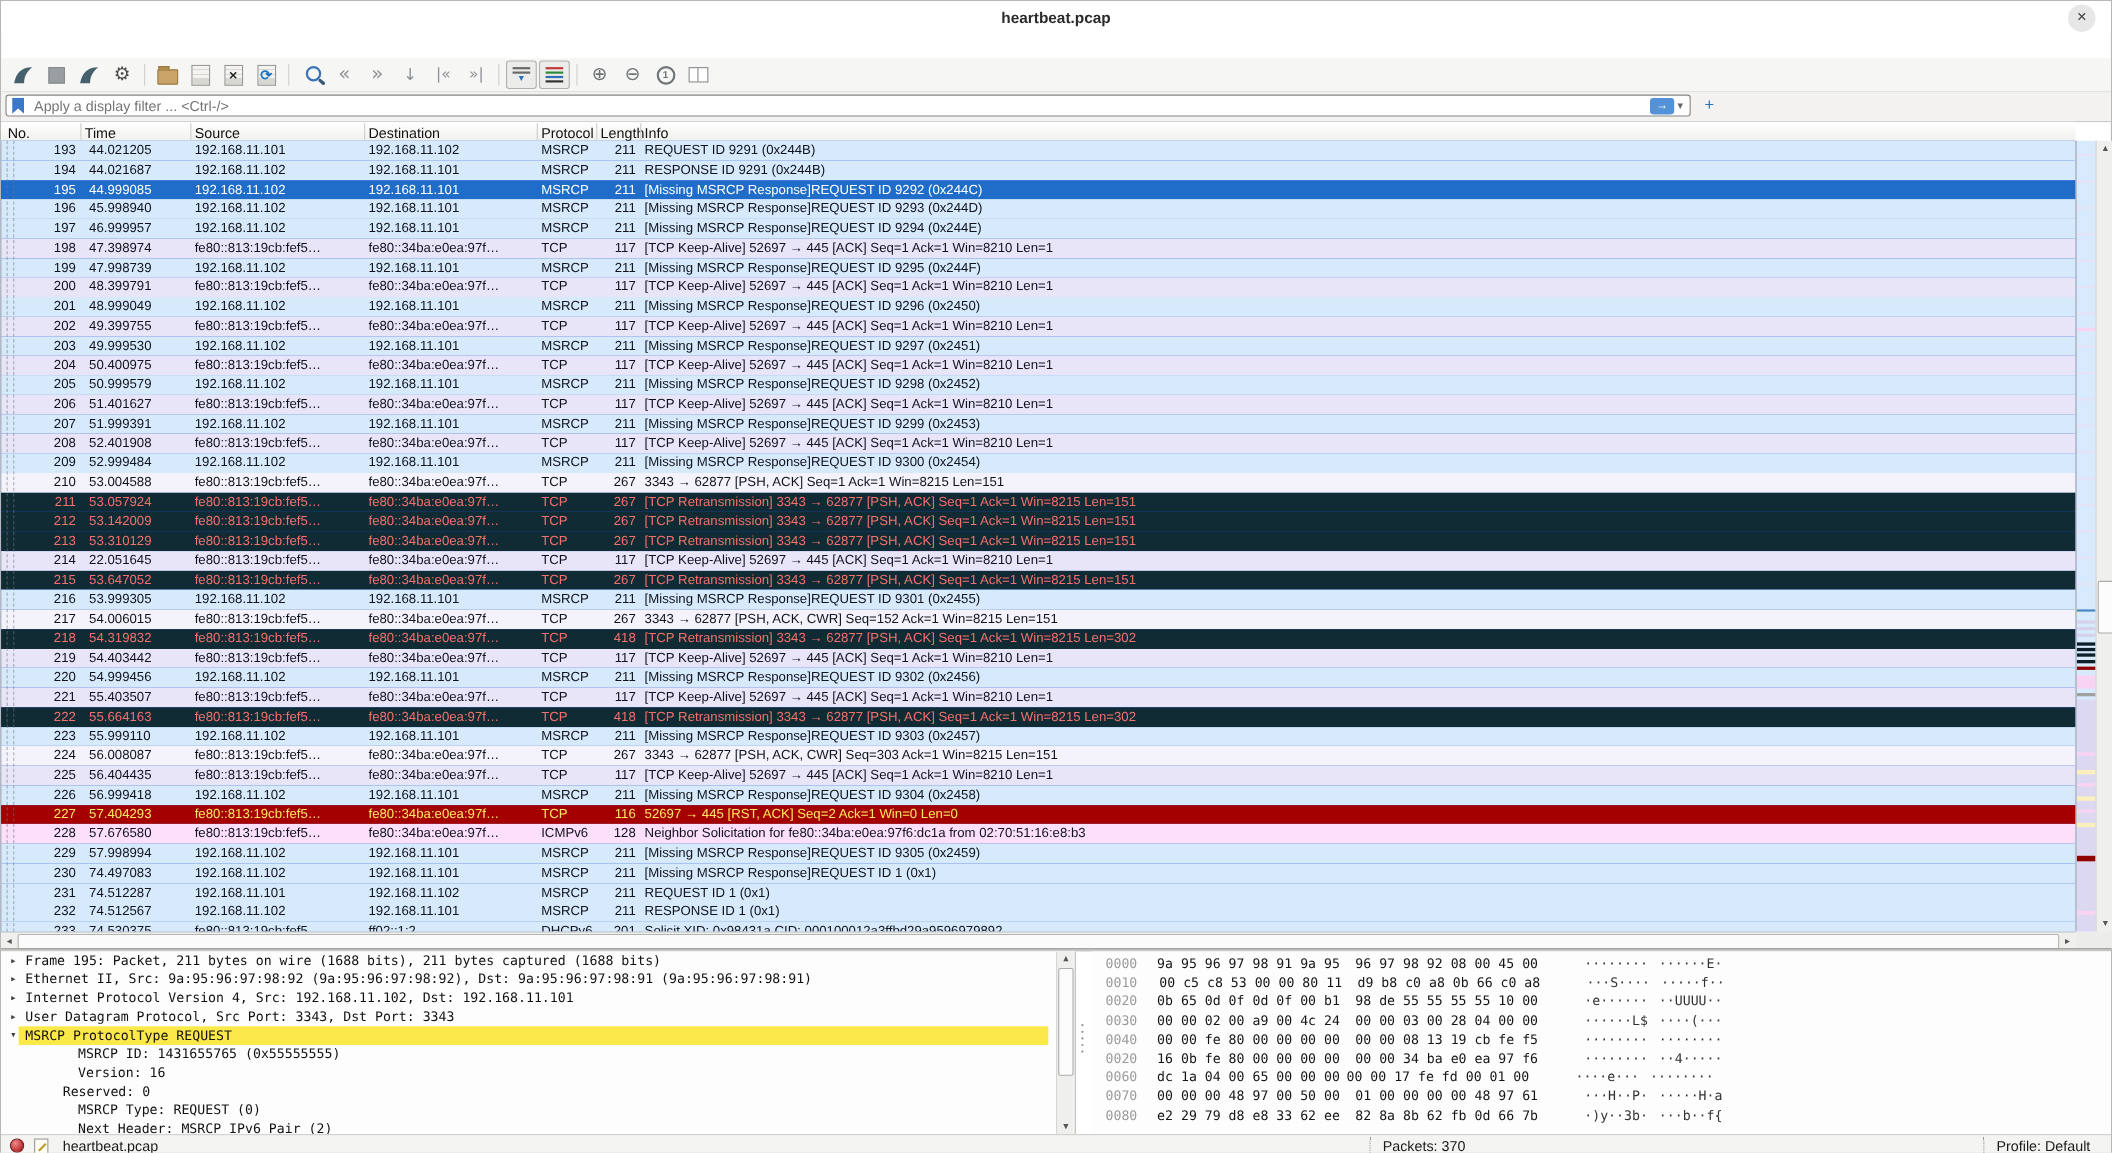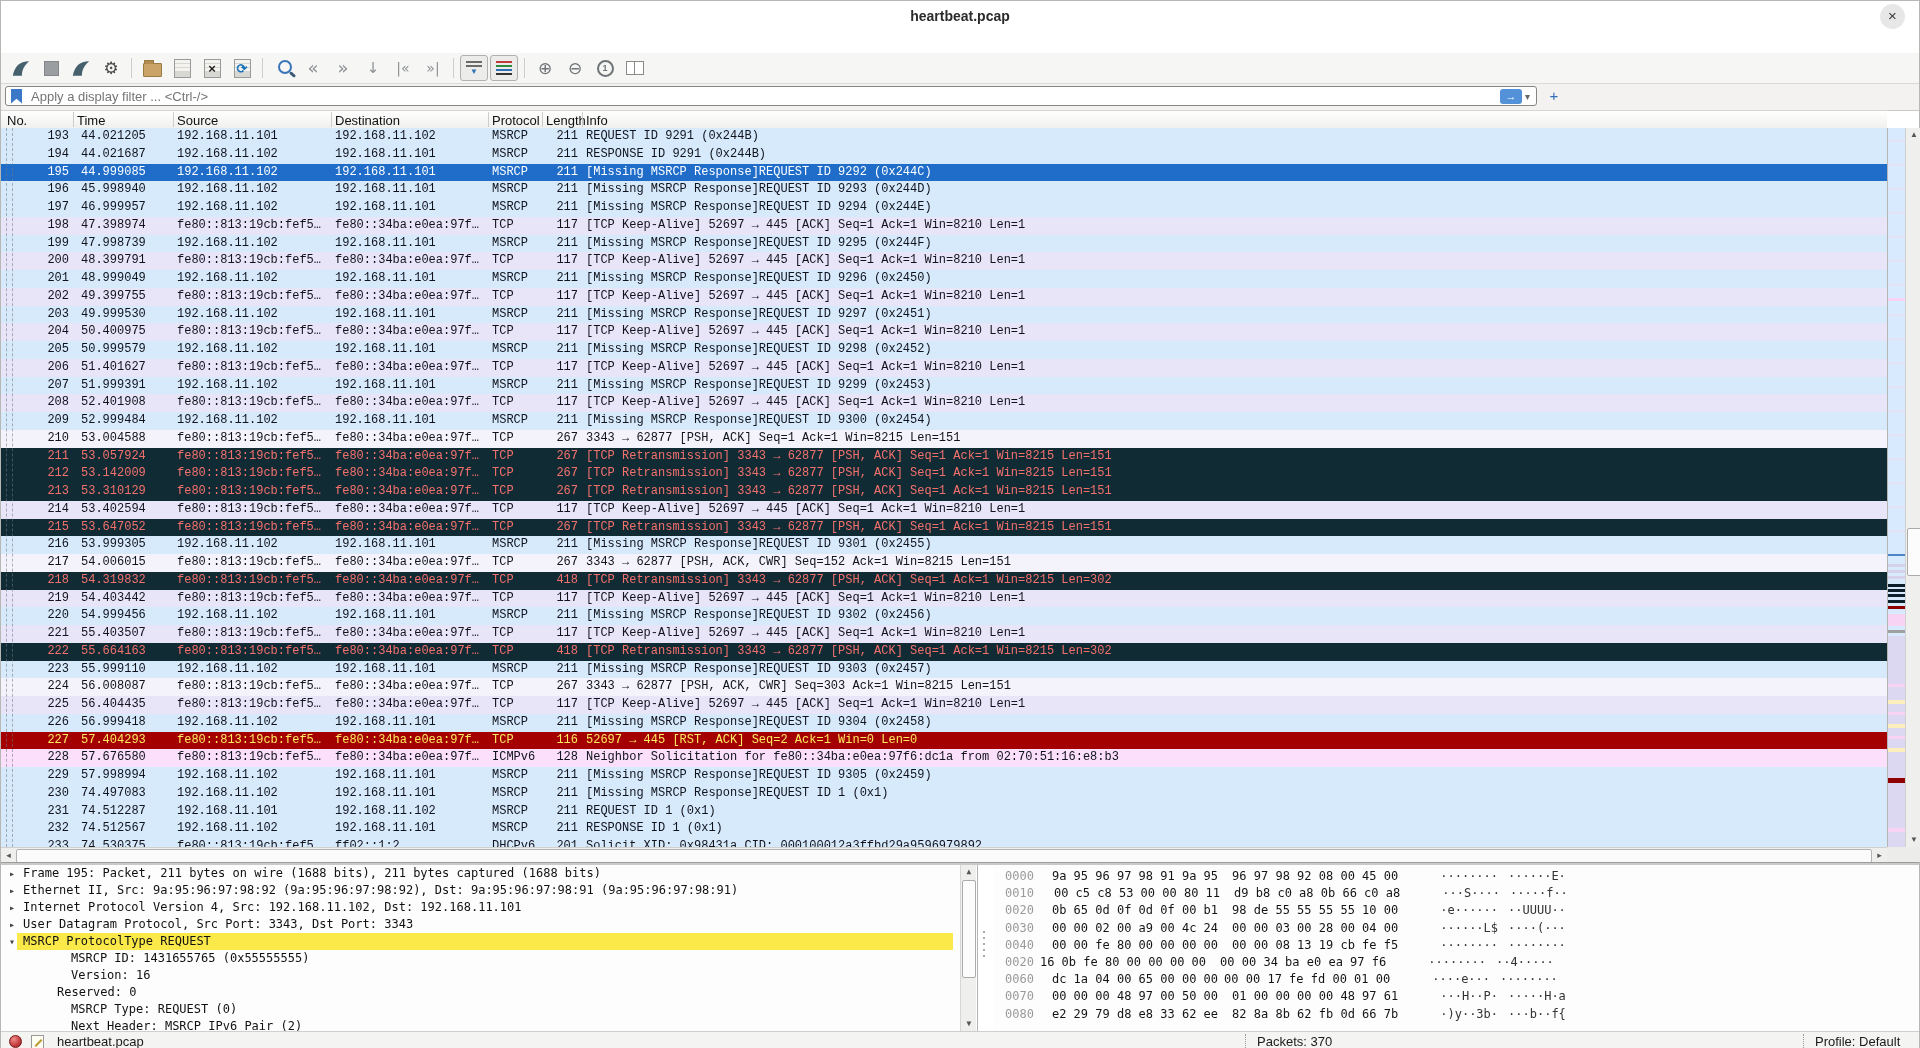--- a/index.html
+++ b/index.html
@@ -56,21 +56,21 @@
   #plusbtn{left:1544px;top:3px;width:18px;height:18px;font-size:15px;color:#2f6fb5;text-align:center;line-height:17px;}
 
   
   #plheader{left:0;top:109px;width:1886px;height:18px;background:linear-gradient(#ffffff,#efefed);
     border-bottom:1px solid #bdbdbb;border-top:1px solid #d5d5d3;font-size:13px;color:#111;}
   .hcell{position:absolute;top:2px;white-space:nowrap;}
   .hsep{position:absolute;top:1px;width:1px;height:15px;background:#cdcdcb;}
 
   
   #plview{left:0;top:127px;width:1886px;height:719px;overflow:hidden;background:#1d4ed8;
-    font-family:Liberation Mono, monospace;font-size:12px;}
+    font-family:Liberation Sans, sans-serif;font-size:12px;}
   .prow{position:relative;height:17.75px;line-height:17.75px;overflow:hidden;}
   .pc{position:absolute;top:0;white-space:pre;overflow:hidden;}
   .c-no{left:0;width:68px;text-align:right;}
   .c-time{left:80px;width:94px;}
   .c-src{left:176px;width:154px;}
   .c-dst{left:334px;width:154px;}
   .c-proto{left:491px;width:50px;}
   .c-len{left:541px;width:36px;text-align:right;}
   .c-info{left:585px;right:2px;}
   .r-u{background:#d6eafc;color:#10121c;}
@@ -437,21 +437,21 @@
         <span class="pc c-no">213</span>
         <span class="pc c-time">53.310129</span>
         <span class="pc c-src">fe80::813:19cb:fef5…</span>
         <span class="pc c-dst">fe80::34ba:e0ea:97f…</span>
         <span class="pc c-proto">TCP</span>
         <span class="pc c-len">267</span>
         <span class="pc c-info">[TCP Retransmission] 3343 → 62877 [PSH, ACK] Seq=1 Ack=1 Win=8215 Len=151</span>
       </div>
       <div class="prow r-k">
         <span class="pc c-no">214</span>
-        <span class="pc c-time">53.402594</span>
+        <span class="pc c-time">22.051645</span>
         <span class="pc c-src">fe80::813:19cb:fef5…</span>
         <span class="pc c-dst">fe80::34ba:e0ea:97f…</span>
         <span class="pc c-proto">TCP</span>
         <span class="pc c-len">117</span>
         <span class="pc c-info">[TCP Keep-Alive] 52697 → 445 [ACK] Seq=1 Ack=1 Win=8210 Len=1</span>
       </div>
       <div class="prow r-b">
         <span class="pc c-no">215</span>
         <span class="pc c-time">53.647052</span>
         <span class="pc c-src">fe80::813:19cb:fef5…</span>
@@ -707,23 +707,23 @@
       <span class="pd"></span>
       <span class="pd"></span>
       <span class="pd"></span>
       <span class="pd"></span>
   </div>
 
   <div id="hexpane" class="abs">
       <div class="hxline"><span class="hxoff">0000</span><span class="hx" style="padding-left:18px">9a 95 96 97 98 91 9a 95</span><span class="hx" style="padding-left:14px">96 97 98 92 08 00 45 00</span><span class="hxa" style="padding-left:42px">········</span><span class="hxa" style="padding-left:10px">······E·</span></div>
       <div class="hxline"><span class="hxoff">0010</span><span class="hx" style="padding-left:20px">00 c5 c8 53 00 00 80 11</span><span class="hx" style="padding-left:14px">d9 b8 c0 a8 0b 66 c0 a8</span><span class="hxa" style="padding-left:42px">···S····</span><span class="hxa" style="padding-left:10px">·····f··</span></div>
       <div class="hxline"><span class="hxoff">0020</span><span class="hx" style="padding-left:18px">0b 65 0d 0f 0d 0f 00 b1</span><span class="hx" style="padding-left:14px">98 de 55 55 55 55 10 00</span><span class="hxa" style="padding-left:42px">·e······</span><span class="hxa" style="padding-left:10px">··UUUU··</span></div>
-      <div class="hxline"><span class="hxoff">0030</span><span class="hx" style="padding-left:18px">00 00 02 00 a9 00 4c 24</span><span class="hx" style="padding-left:14px">00 00 03 00 28 00 04 00</span><span class="hxa" style="padding-left:42px">······L$</span><span class="hxa" style="padding-left:10px">····(···</span></div>
+      <div class="hxline"><span class="hxoff">0030</span><span class="hx" style="padding-left:18px">00 00 02 00 a9 00 4c 24</span><span class="hx" style="padding-left:14px">00 00 03 00 28 04 00 00</span><span class="hxa" style="padding-left:42px">······L$</span><span class="hxa" style="padding-left:10px">····(···</span></div>
       <div class="hxline"><span class="hxoff">0040</span><span class="hx" style="padding-left:18px">00 00 fe 80 00 00 00 00</span><span class="hx" style="padding-left:14px">00 00 08 13 19 cb fe f5</span><span class="hxa" style="padding-left:42px">········</span><span class="hxa" style="padding-left:10px">········</span></div>
-      <div class="hxline"><span class="hxoff">0020</span><span class="hx" style="padding-left:6px">16 0b fe 80 00 00 00 00</span><span class="hx" style="padding-left:14px">00 00 34 ba e0 ea 97 f6</span><span class="hxa" style="padding-left:42px">········</span><span class="hxa" style="padding-left:10px">··4·····</span></div>
+      <div class="hxline"><span class="hxoff">0020</span><span class="hx" style="padding-left:18px">16 0b fe 80 00 00 00 00</span><span class="hx" style="padding-left:14px">00 00 34 ba e0 ea 97 f6</span><span class="hxa" style="padding-left:42px">········</span><span class="hxa" style="padding-left:10px">··4·····</span></div>
       <div class="hxline"><span class="hxoff">0060</span><span class="hx" style="padding-left:18px">dc 1a 04 00 65 00 00 00</span><span class="hx" style="padding-left:6px">00 00 17 fe fd 00 01 00</span><span class="hxa" style="padding-left:42px">····e···</span><span class="hxa" style="padding-left:10px">········</span></div>
       <div class="hxline"><span class="hxoff">0070</span><span class="hx" style="padding-left:18px">00 00 00 48 97 00 50 00</span><span class="hx" style="padding-left:14px">01 00 00 00 00 48 97 61</span><span class="hxa" style="padding-left:42px">···H··P·</span><span class="hxa" style="padding-left:10px">·····H·a</span></div>
       <div class="hxline"><span class="hxoff">0080</span><span class="hx" style="padding-left:18px">e2 29 79 d8 e8 33 62 ee</span><span class="hx" style="padding-left:14px">82 8a 8b 62 fb 0d 66 7b</span><span class="hxa" style="padding-left:42px">·)y··3b·</span><span class="hxa" style="padding-left:10px">···b··f{</span></div>
     </div>
 
   <div id="statusbar" class="abs">
     <div id="expert-ball" class="abs"></div>
     <div id="note-icon" class="abs"></div>
     <div id="sb-file" class="abs">heartbeat.pcap</div>
     <div class="sb-sep abs" style="left:1244px"></div>

